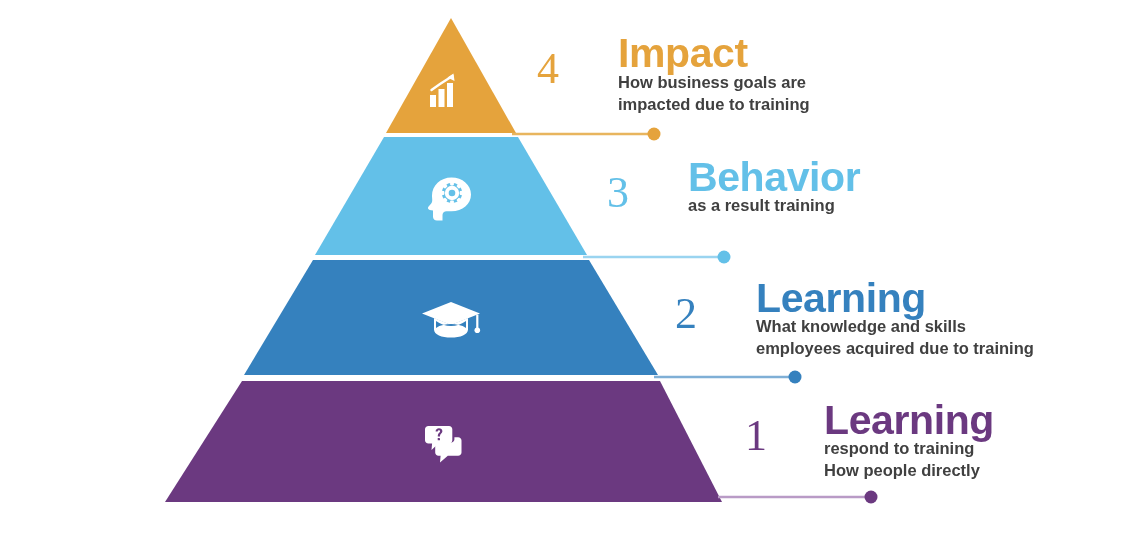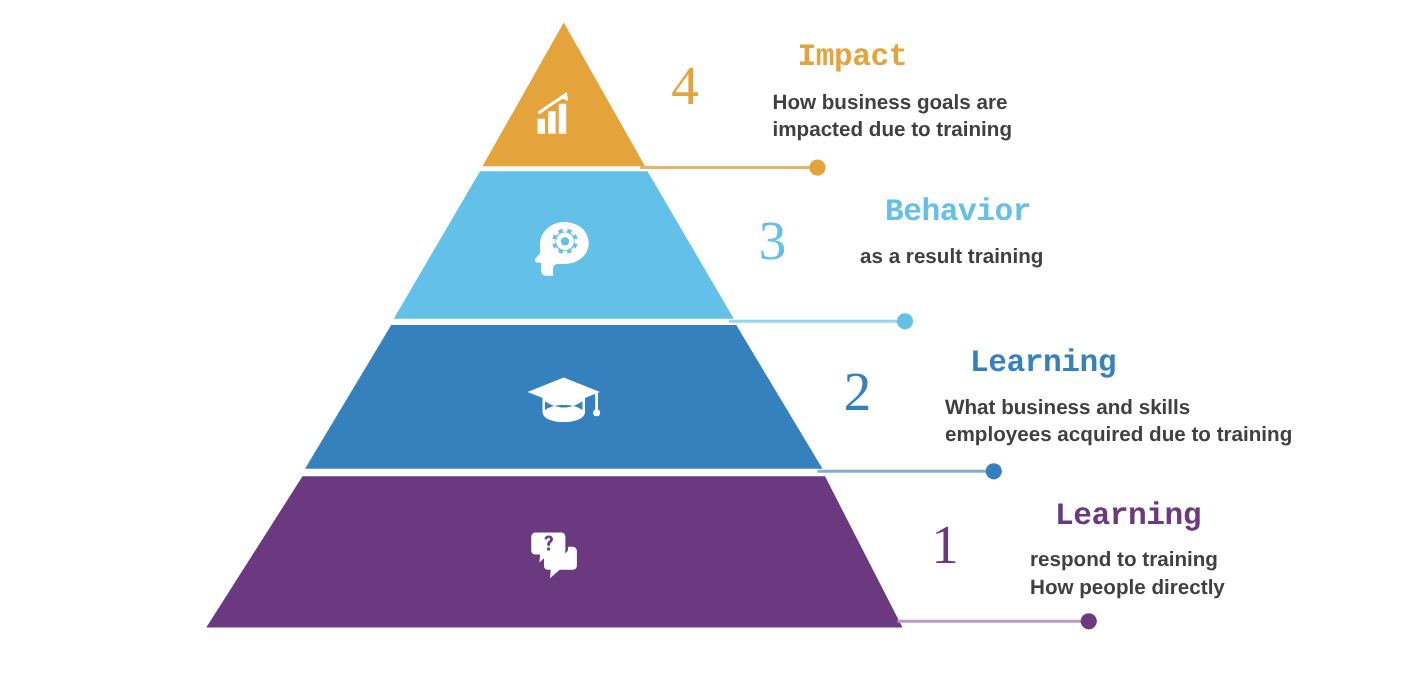--- a/index.html
+++ b/index.html
@@ -23,27 +23,26 @@
   .tier-number {
     position: absolute;
     font-family: "Liberation Serif", serif;
     font-weight: 400;
     font-size: 44px;
     line-height: 1;
     letter-spacing: -1px;
   }
   .tier-title {
     position: absolute;
-    font-family: Liberation Mono, monospace;
+    font-family: Liberation Sans, sans-serif;
     font-weight: 700;
-    font-size: 25px;
+    font-size: 41px;
     line-height: 1;
     letter-spacing: -0.4px;
     white-space: nowrap;
-    margin-left: 20px;
   }
   .tier-desc {
     position: absolute;
     font-family: "Liberation Sans", sans-serif;
     font-weight: 600;
     font-size: 16.5px;
     line-height: 1.32;
     color: #404040;
     white-space: nowrap;
   }
@@ -139,21 +138,21 @@
     <div class="tier-title" style="left:688px; top:157px; color:#63C0E8;text-align:right;">Behavior</div>
     <div class="tier-desc" style="left:688px; top:195px;">
       <span>as a result training</span>
     </div>
   </div>
 
   <div class="tier-label-group">
     <div class="tier-number" style="left:675px; top:292px; color:#3581BE;">2</div>
     <div class="tier-title" style="left:756px; top:278px; color:#3581BE;">Learning</div>
     <div class="tier-desc" style="left:756px; top:316px;">
-      <span>What business and skills</span>
+      <span>What knowledge and skills</span>
       <span>employees acquired due to training</span>
     </div>
   </div>
 
   <div class="tier-label-group">
     <div class="tier-number" style="left:745px; top:414px; color:#6B3980;">1</div>
     <div class="tier-title" style="left:824px; top:400px; color:#6B3980;">Learning</div>
     <div class="tier-desc" style="left:824px; top:438px;">
       <span>respond to training</span>
       <span>How people directly</span>

